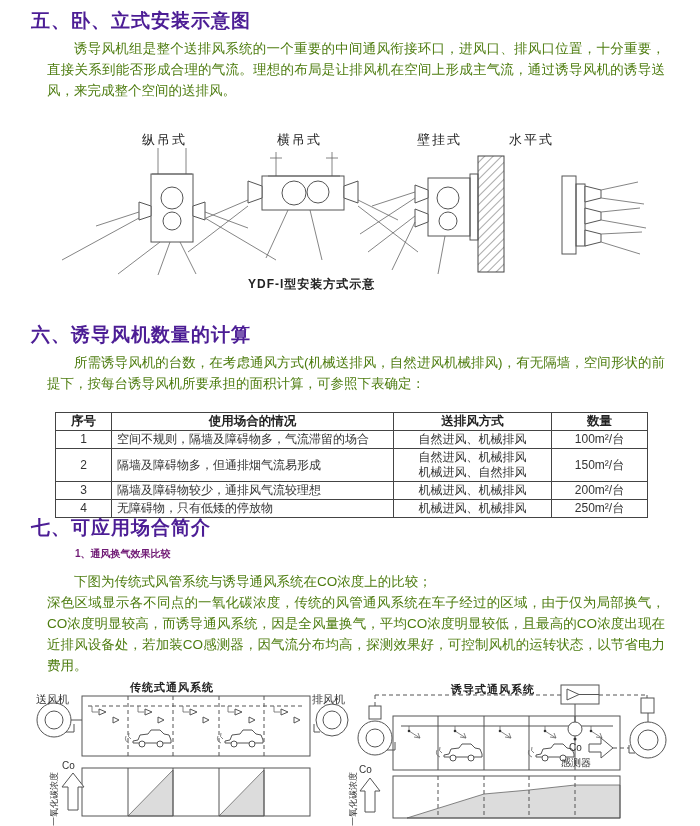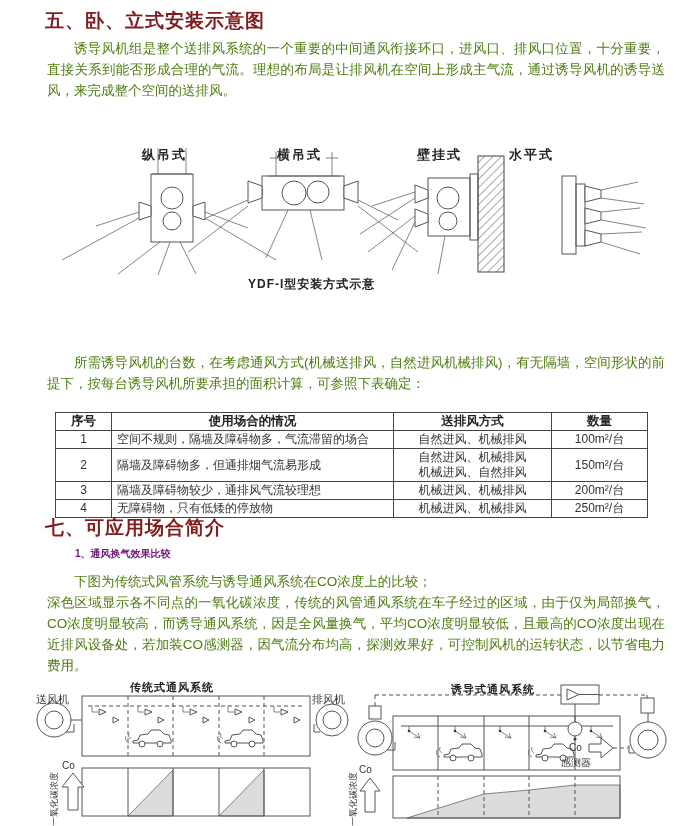--- a/index.html
+++ b/index.html
@@ -1,22 +1,22 @@
 <!DOCTYPE html>
 <html><head>
 <meta charset="utf-8">
 <style>
   html,body{margin:0;padding:0;background:#e8e8e8;}
   .page{position:relative;width:700px;height:826px;background:#fff;margin:0 auto;
         font-family:"Liberation Sans",sans-serif;color:#2b2b2b;overflow:hidden;}
-  .h1{position:absolute;left:45px;font-size:19px;font-weight:bold;color:#7f1d1d;letter-spacing:1px;}
+  .h1{position:absolute;left:31px;font-size:19px;font-weight:bold;color:#4c1d95;letter-spacing:1px;}
   .para{position:absolute;left:47px;width:618px;font-size:13.5px;line-height:21px;
         text-align:justify;color:#4d7c0f;}
   .indent{text-indent:2em;}
-  .dlabel{position:absolute;font-size:13px;font-weight:bold;color:#222;letter-spacing:2px;margin-top:15px;}
+  .dlabel{position:absolute;font-size:13px;font-weight:normal;color:#222;letter-spacing:2px;}
   .caption{position:absolute;font-size:12px;font-weight:bold;color:#222;letter-spacing:1px;}
   table.calc{position:absolute;left:55px;top:412px;width:592px;border-collapse:collapse;
         font-size:12px;color:#333;table-layout:fixed;padding-left:45px;}
   table.calc th,table.calc td{border:1px solid #444;padding:1px 5px;line-height:15px;}
   table.calc th{font-size:12.5px;font-weight:bold;text-align:center;color:#222;}
   td.c{text-align:center;}
   .sub{position:absolute;left:75px;font-size:10px;font-weight:bold;color:#701a75;}
   .cmp{position:absolute;top:680px;height:146px;}
   .cmp-title{position:absolute;font-size:11px;font-weight:bold;color:#222;letter-spacing:1px;white-space:nowrap;}
   .fan-label{position:absolute;font-size:11px;color:#333;white-space:nowrap;}
@@ -85,20 +85,21 @@
       <rect class="ln" x="562" y="28" width="14" height="78"></rect>
       <rect class="ln" x="576" y="36" width="9" height="62"></rect>
       <path class="open" d="M585,38 l16,4 v8 l-16,4 z"></path>
       <path class="open" d="M585,60 l16,4 v8 l-16,4 z"></path>
       <path class="open" d="M585,82 l16,4 v8 l-16,4 z"></path>
       <path class="thin" d="M601,42 L638,34 M601,50 L644,56 M601,64 L640,60 M601,72 L646,80 M601,86 L642,84 M601,94 L640,106"></path>
     </g>
   </svg>
   <div class="caption" style="left:248px;top:276px">YDF-I型安装方式示意</div>
 
+  <div class="h1" style="top:322px">六、诱导风机数量的计算</div>
   <div class="para indent" style="top:352px">所需诱导风机的台数，在考虑通风方式(机械送排风，自然进风机械排风)，有无隔墙，空间形状的前提下，按每台诱导风机所要承担的面积计算，可参照下表确定：</div>
 
   <table class="calc">
     <colgroup>
         <col style="width:56px">
         <col style="width:282px">
         <col style="width:158px">
         <col style="width:96px">
       </colgroup>
     <tbody>

